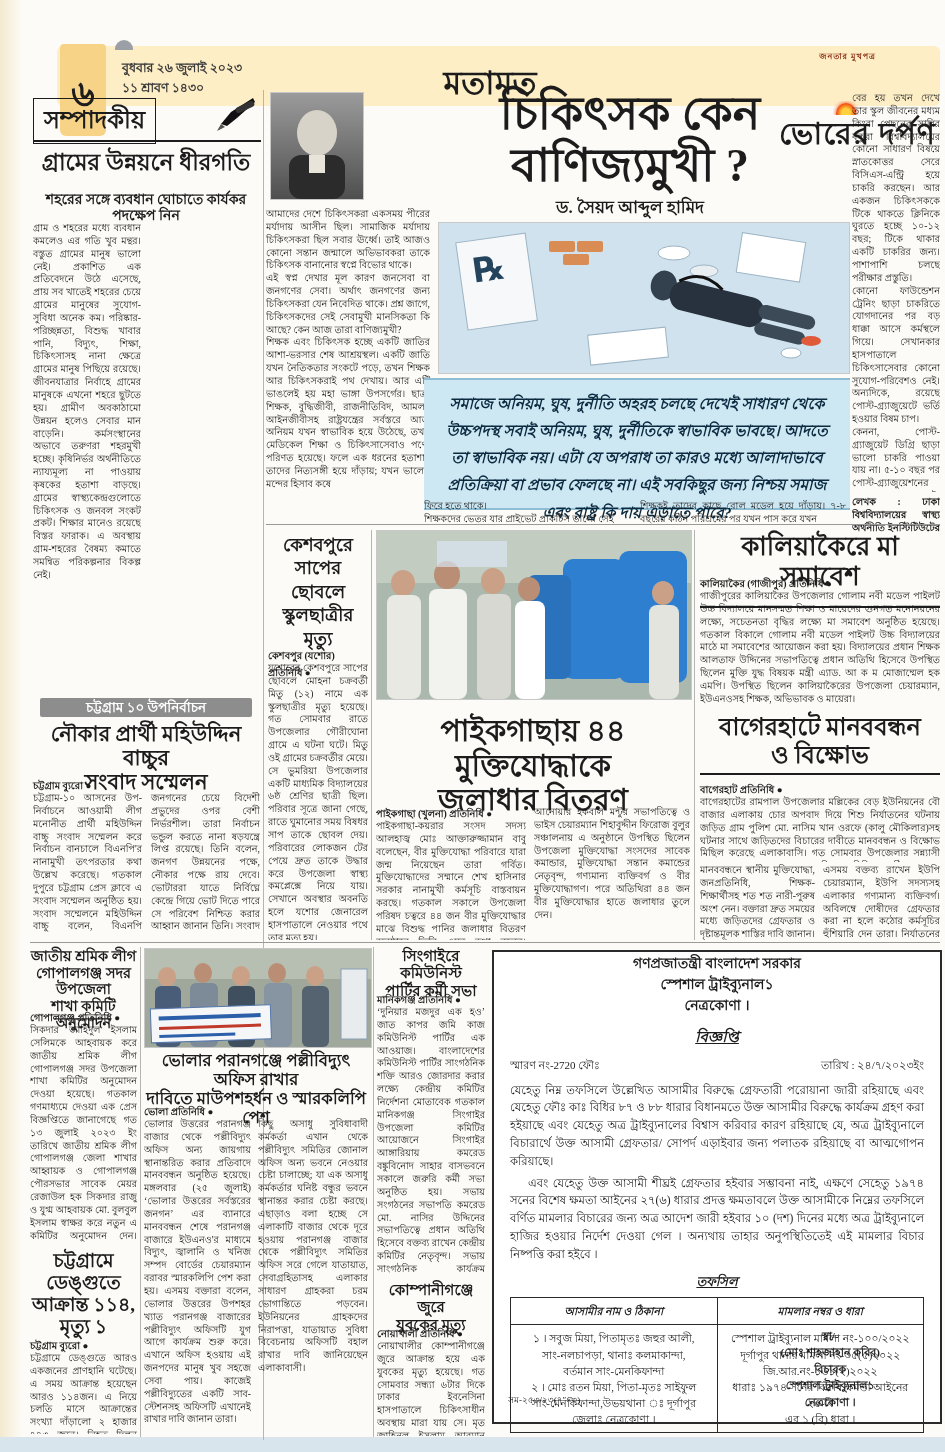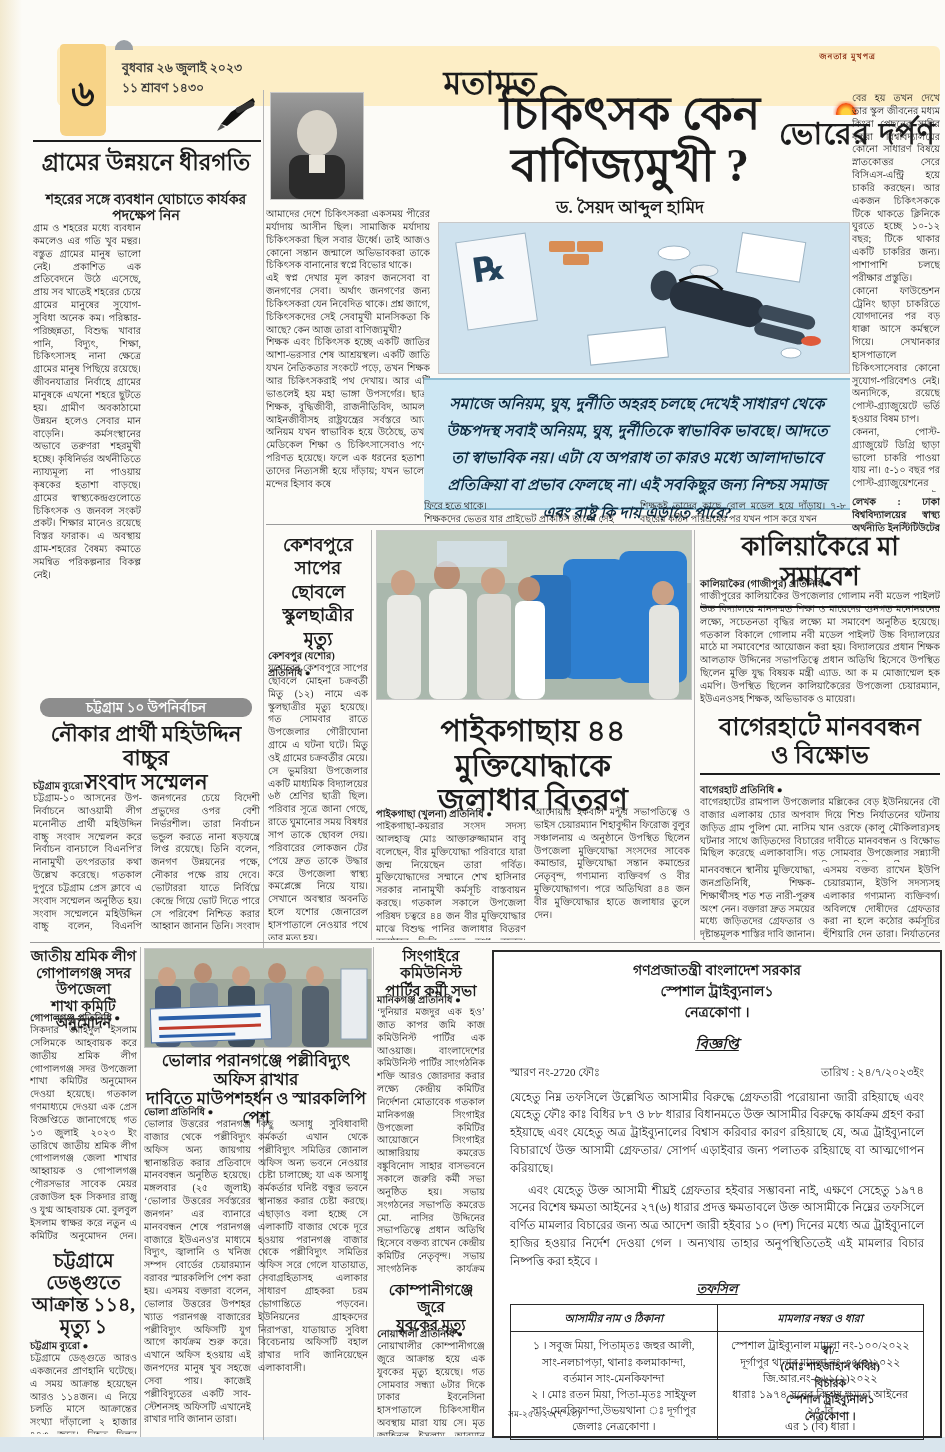--- a/index.html
+++ b/index.html
@@ -8,21 +8,21 @@
   .abs{position:absolute;}
   .body{font-size:9.6px;line-height:1.34;text-align:justify;overflow:hidden;white-space:pre-line;}
   .dateline{font-size:9.8px;font-weight:bold;}
   .hl{font-weight:bold;text-align:center;line-height:1.15;}
   .rule-h{background:#9a9a9a;height:1px;}
   .rule-v{background:#b5b5b5;width:1px;}
   .photo{overflow:hidden;border:1px solid #c8c8c8;}
   .quote{background:#cde7f3;border-top:2px solid #8fbed4;border-bottom:2px solid #8fbed4;
          color:#0b2a40;font-weight:bold;font-style:italic;text-align:center;
          font-size:15.5px;line-height:1.75;padding:10px 14px;}
-  .noticebox{border:2px solid #2a2a2a;background:#fff;padding:8px 16px;font-size:11.5px;}
+  .noticebox{border:2px solid #2a2a2a;background:#fff;padding:1px 16px;font-size:11.5px;}
   .notice-center{text-align:center;font-weight:bold;line-height:1.5;white-space:pre-line;}
   .notice-body{text-align:justify;line-height:1.55;white-space:pre-line;}
   table.sched{border-collapse:collapse;width:100%;font-size:10.8px;}
   table.sched th,table.sched td{border:1px solid #2a2a2a;text-align:center;padding:5px 6px;line-height:1.5;white-space:pre-line;}
   table.sched th{font-style:italic;font-weight:bold;}
   .kicker{background:#8d8d8d;color:#fff;font-weight:bold;text-align:center;font-size:13.5px;line-height:19px;border-radius:2px;}
   .underlined{border-bottom:2px solid #1c1c1c;padding-bottom:14px;}
 </style>
 </head>
 <body>
@@ -44,20 +44,21 @@
   <div style="font-size:8px;color:#8a2a10;font-weight:bold;letter-spacing:1px;margin-right:60px;">জনতার মুখপত্র</div>
   <div style="position:relative;display:inline-block;margin-top:47px;">
     <span class="abs" style="left:54px;top:-9px;width:26px;height:14px;overflow:hidden;">
       <span class="abs" style="left:3px;top:2px;width:20px;height:20px;border-radius:50%;background:radial-gradient(#ffd23d 30%,#f2430f 70%);box-shadow:0 0 4px #f2430f;"></span>
     </span>
     <span style="font-size:30px;font-weight:bold;letter-spacing:1px;">ভোরের দর্পণ</span>
   </div>
 </div>
 
 <div class="abs" style="left:33px;top:92px;width:228px;height:48px;border-bottom:2px solid #1c1c1c;">
+  <span style="font-size:24px;font-weight:bold;border:1.5px solid #1c1c1c;padding:2px 10px;display:inline-block;margin-top:6px;">সম্পাদকীয়</span>
   <span class="abs" style="right:4px;top:2px;">
     <svg width="66" height="40" viewBox="0 0 66 40">
         <path d="M62 4 L40 18 L30 30 L36 32 L46 24 L64 8 Z" fill="#111"></path>
         <path d="M30 30 L26 37 L34 33 Z" fill="#555"></path>
         <rect x="44" y="10" width="20" height="6" rx="3" transform="rotate(-25 54 13)" fill="#333"></rect>
       </svg>
   </span>
 </div>
 <div class="abs hl" style="left:30px;top:150px;width:232px;font-size:23px;">গ্রামের উন্নয়নে ধীরগতি</div>
 <div class="abs hl" style="left:30px;top:192px;width:232px;font-size:14px;">শহরের সঙ্গে ব্যবধান ঘোচাতে কার্যকর পদক্ষেপ নিন</div>
@@ -168,21 +169,21 @@
 <div class="abs dateline" style="left:700px;top:576px;width:240px;">কালিয়াকৈর (গাজীপুর) প্রতিনিধি ●</div>
 <div class="abs body" style="left:700px;top:590px;width:240px;height:118px;">গাজীপুরের কালিয়াকৈর উপজেলার গোলাম নবী মডেল পাইলট উচ্চ বিদ্যালয়ে মানসম্মত শিক্ষা ও মায়েদের গুনগত মনোনয়নের লক্ষ্যে, সচেতনতা বৃদ্ধির লক্ষ্যে মা সমাবেশ অনুষ্ঠিত হয়েছে। গতকাল বিকালে গোলাম নবী মডেল পাইলট উচ্চ বিদ্যালয়ের মাঠে মা সমাবেশের আয়োজন করা হয়। বিদ্যালয়ের প্রধান শিক্ষক আলতাফ উদ্দিনের সভাপতিত্বে প্রধান অতিথি হিসেবে উপস্থিত ছিলেন মুক্তি যুদ্ধ বিষয়ক মন্ত্রী এ্যাড. আ ক ম মোজাম্মেল হক এমপি। উপস্থিত ছিলেন কালিয়াকৈরের উপজেলা চেয়ারম্যান, ইউএনওসহ শিক্ষক, অভিভাবক ও মায়েরা।</div>
 
 <div class="abs hl" style="left:700px;top:714px;width:240px;font-size:24px;white-space:pre-line;border-bottom:2px solid #1c1c1c;padding-bottom:4px;">বাগেরহাটে মানববন্ধন
 ও বিক্ষোভ</div>
 <div class="abs dateline" style="left:700px;top:782px;width:240px;">বাগেরহাট প্রতিনিধি ●</div>
 <div class="abs body" style="left:700px;top:796px;width:240px;height:66px;">বাগেরহাটের রামপাল উপজেলার মল্লিকের বেড় ইউনিয়নের বৌ বাজার এলাকায় চোর অপবাদ দিয়ে শিশু নির্যাতনের ঘটনায় জড়িত গ্রাম পুলিশ মো. নাসিম খান ওরফে (কালু মৌকিলার)সহ ঘটনার সাথে জড়িতদের বিচারের দাবীতে মানববন্ধন ও বিক্ষোভ মিছিল করেছে এলাকাবাসি। গত সোমবার উপজেলার সন্ন্যাসী বাজার এলাকায় এ মানববন্ধন ও বিক্ষোভ মিছিল অনুষ্ঠিত হয়।</div>
 <div class="abs body" style="left:700px;top:864px;width:115px;height:76px;">মানববন্ধনে স্থানীয় মুক্তিযোদ্ধা, জনপ্রতিনিধি, শিক্ষক-শিক্ষার্থীসহ শত শত নারী-পুরুষ অংশ নেন। বক্তারা দ্রুত সময়ের মধ্যে জড়িতদের গ্রেফতার ও দৃষ্টান্তমূলক শাস্তির দাবি জানান। এসময় শিশুটির পরিবারের পক্ষ থেকে সুষ্ঠু বিচারের দাবি তোলা হয়।</div>
 <div class="abs body" style="left:823px;top:864px;width:117px;height:76px;">এসময় বক্তব্য রাখেন ইউপি চেয়ারম্যান, ইউপি সদস্যসহ এলাকার গণ্যমান্য ব্যক্তিবর্গ। অবিলম্বে দোষীদের গ্রেফতার করা না হলে কঠোর কর্মসূচির হুঁশিয়ারি দেন তারা। নির্যাতনের ঘটনায় থানায় একটি অভিযোগ দায়ের হয়েছে বলে জানা গেছে।</div>
 
-<div class="abs kicker" style="left:40px;top:698px;width:212px;height:19px;border-radius:9px;">চট্টগ্রাম ১০ উপনির্বাচন</div>
+<div class="abs kicker" style="left:40px;top:698px;width:212px;height:19px;">চট্টগ্রাম ১০ উপনির্বাচন</div>
 <div class="abs hl" style="left:30px;top:722px;width:232px;font-size:21px;white-space:pre-line;">নৌকার প্রার্থী মহিউদ্দিন বাচ্চুর
 সংবাদ সম্মেলন</div>
 <div class="abs dateline" style="left:33px;top:778px;width:228px;">চট্টগ্রাম ব্যুরো ●</div>
 <div class="abs body" style="left:33px;top:792px;width:227px;height:146px;column-count:2;column-gap:9px;white-space:normal;">চট্টগ্রাম-১০ আসনের উপ-নির্বাচনে আওয়ামী লীগ মনোনীত প্রার্থী মহিউদ্দিন বাচ্চু সংবাদ সম্মেলন করে নির্বাচন বানচালে বিএনপি'র নানামুখী তৎপরতার কথা উল্লেখ করেছে। গতকাল দুপুরে চট্টগ্রাম প্রেস ক্লাবে এ সংবাদ সম্মেলন অনুষ্ঠিত হয়। সংবাদ সম্মেলনে মহিউদ্দিন বাচ্চু বলেন, বিএনপি জনগনের চেয়ে বিদেশী প্রভুদের ওপর বেশী নির্ভরশীল। তারা নির্বাচন ভন্ডুল করতে নানা ষড়যন্ত্রে লিপ্ত রয়েছে। তিনি বলেন, জনগণ উন্নয়নের পক্ষে, নৌকার পক্ষে রায় দেবে। ভোটাররা যাতে নির্বিঘ্নে কেন্দ্রে গিয়ে ভোট দিতে পারে সে পরিবেশ নিশ্চিত করার আহ্বান জানান তিনি। সংবাদ সম্মেলনে মহানগর আওয়ামী লীগ নেতৃবৃন্দ, স্থানীয় কাউন্সিলর ও দলীয় নেতাকর্মীরা উপস্থিত ছিলেন। তিনি আরও বলেন, নির্বাচিত হলে এলাকার অসমাপ্ত উন্নয়ন কাজ সম্পন্ন করা হবে।</div>
 
 <div class="abs rule-h" style="left:30px;top:942px;width:910px;"></div>
 
 <div class="abs hl" style="left:30px;top:948px;width:107px;font-size:14.5px;white-space:pre-line;">জাতীয় শ্রমিক লীগ
 গোপালগঞ্জ সদর উপজেলা
 শাখা কমিটি অনুমোদন</div>

